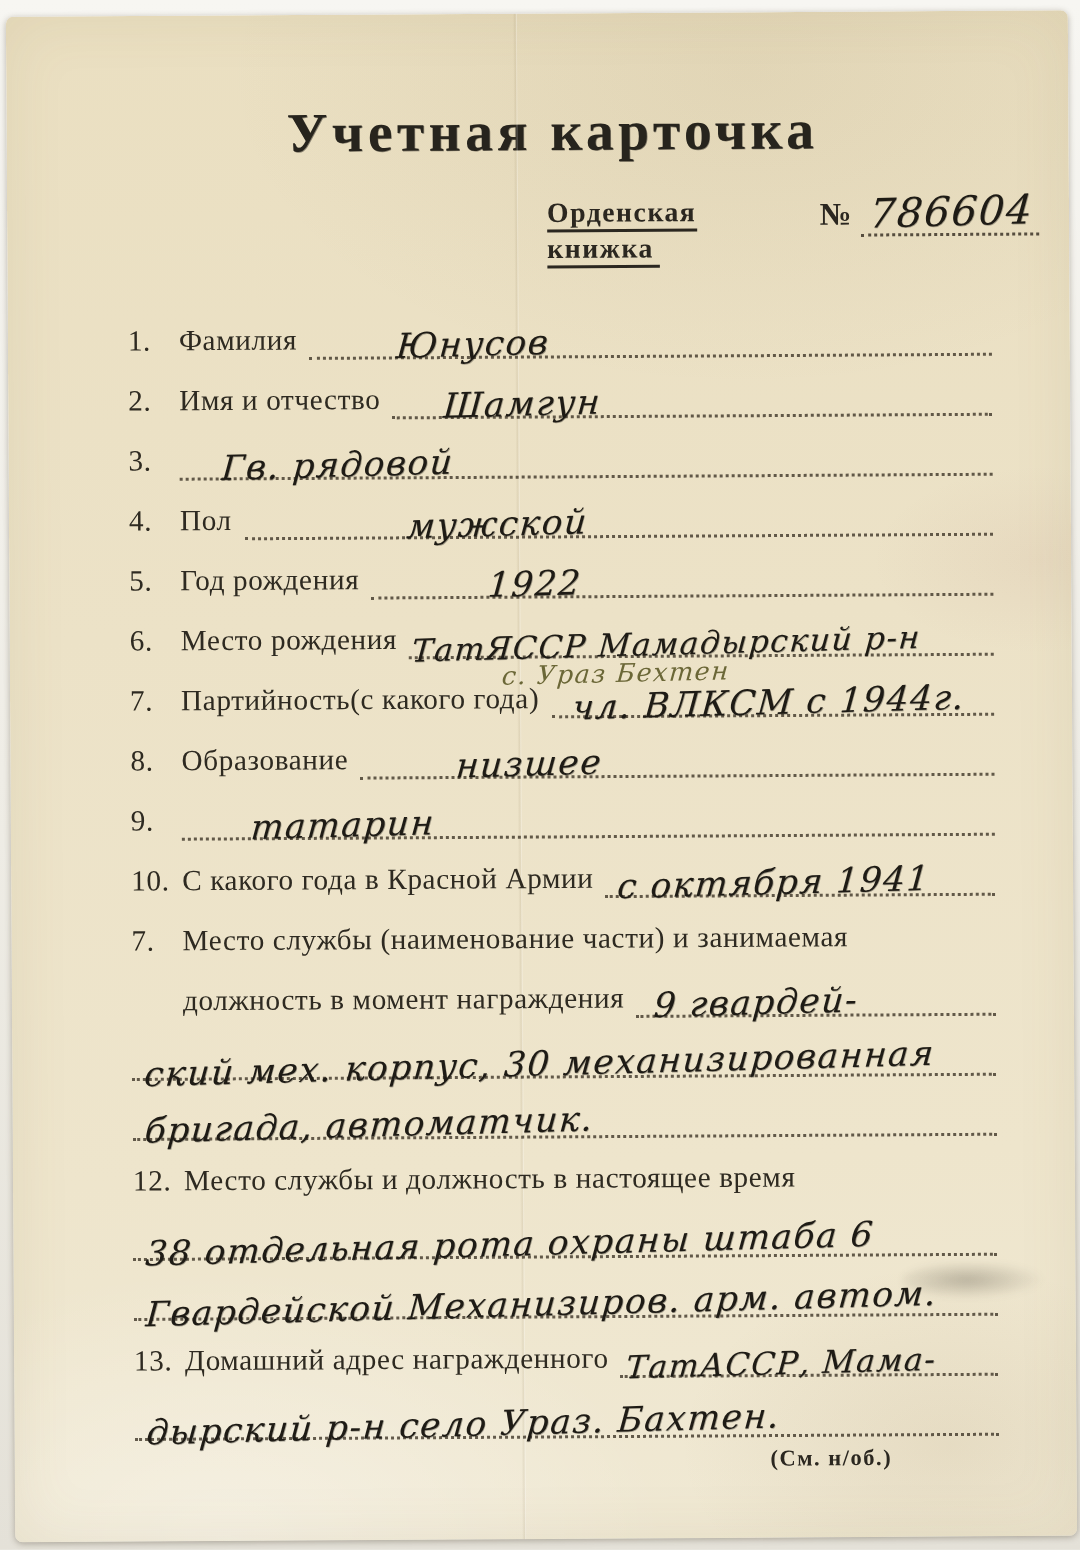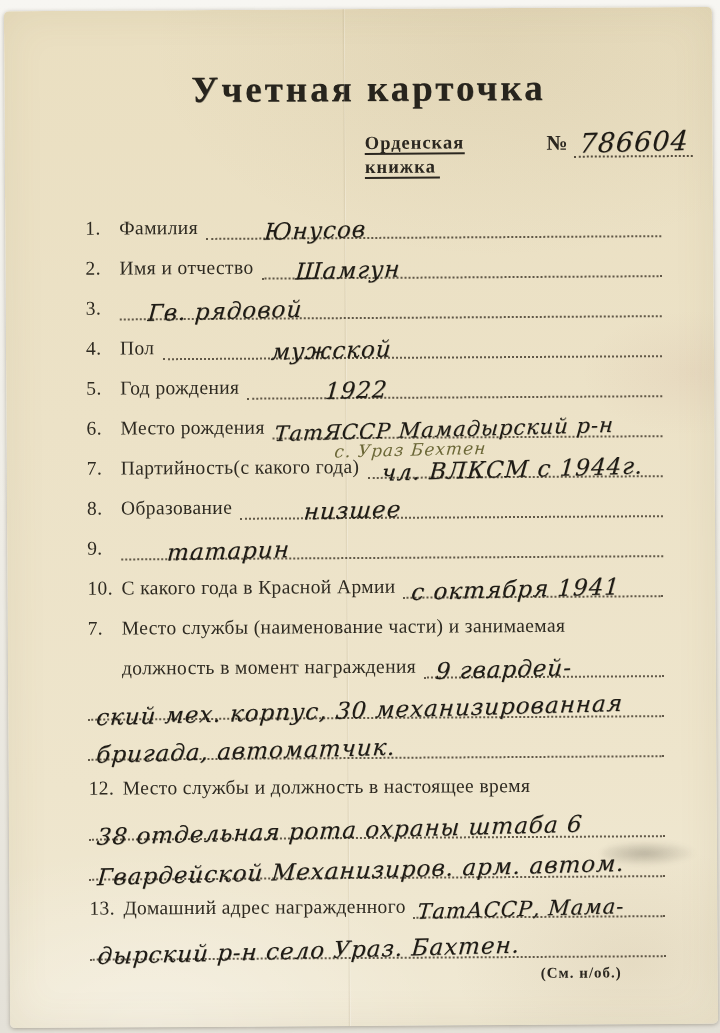--- a/index.html
+++ b/index.html
@@ -98,21 +98,21 @@
   .plain .fline{border-bottom:none;}
   .cont .fline{margin-left:0;}
   .hw-olive{
     position:absolute;left:62px;bottom:-25px;
     font-family:"DejaVu Serif", serif;font-style:italic;
     color:#6b6737;font-size:17px;letter-spacing:1px;
     transform:rotate(-1deg) skewX(-6deg);
     white-space:nowrap;z-index:2;
   }
   .footer-note{
-    position:absolute;right:96px;top:957px;
+    position:absolute;right:123px;top:957px;
     font-size:15px;font-weight:bold;letter-spacing:1px;color:#2b2720;
   }
   
   .o1{left:58px;}  .o2{left:34px;}  .o3{left:28px;}  .o4{left:108px;}
   .o5{left:78px;}  .o6{left:2px;font-size:21px !important;}
   .o7{left:14px;}  .o8{left:64px;} .o9{left:46px;} .o10{left:8px;}
   .o11{left:12px;} .o13{left:4px;font-size:21px !important;}
   .oc{left:8px;}
 </style>
 </head>

